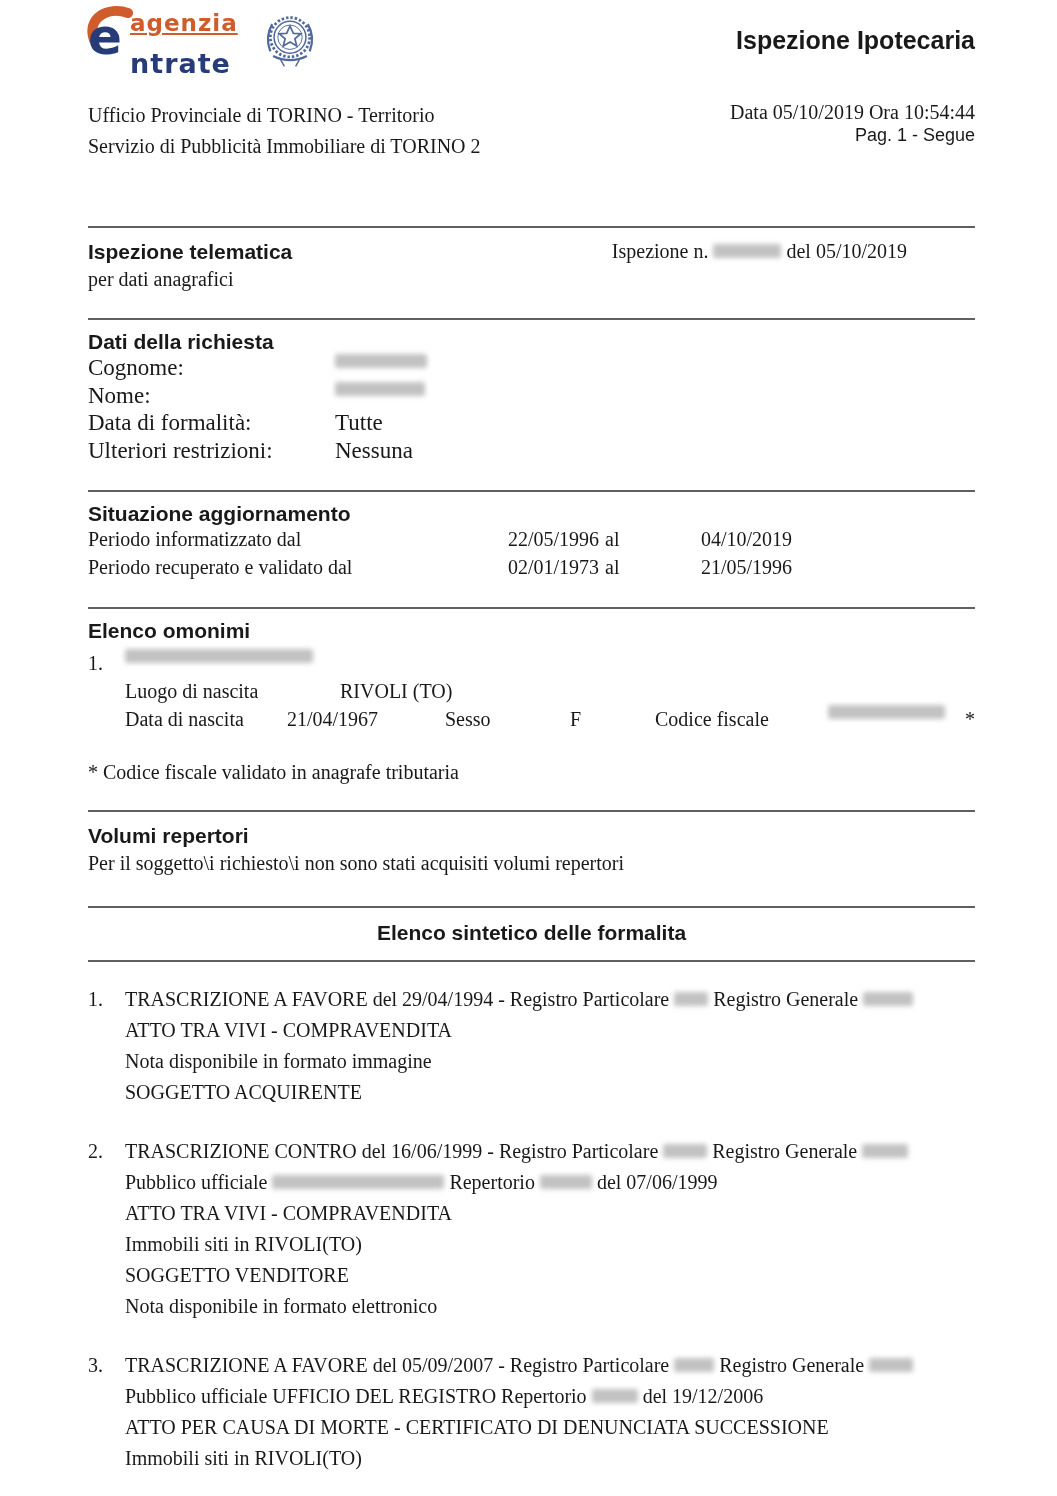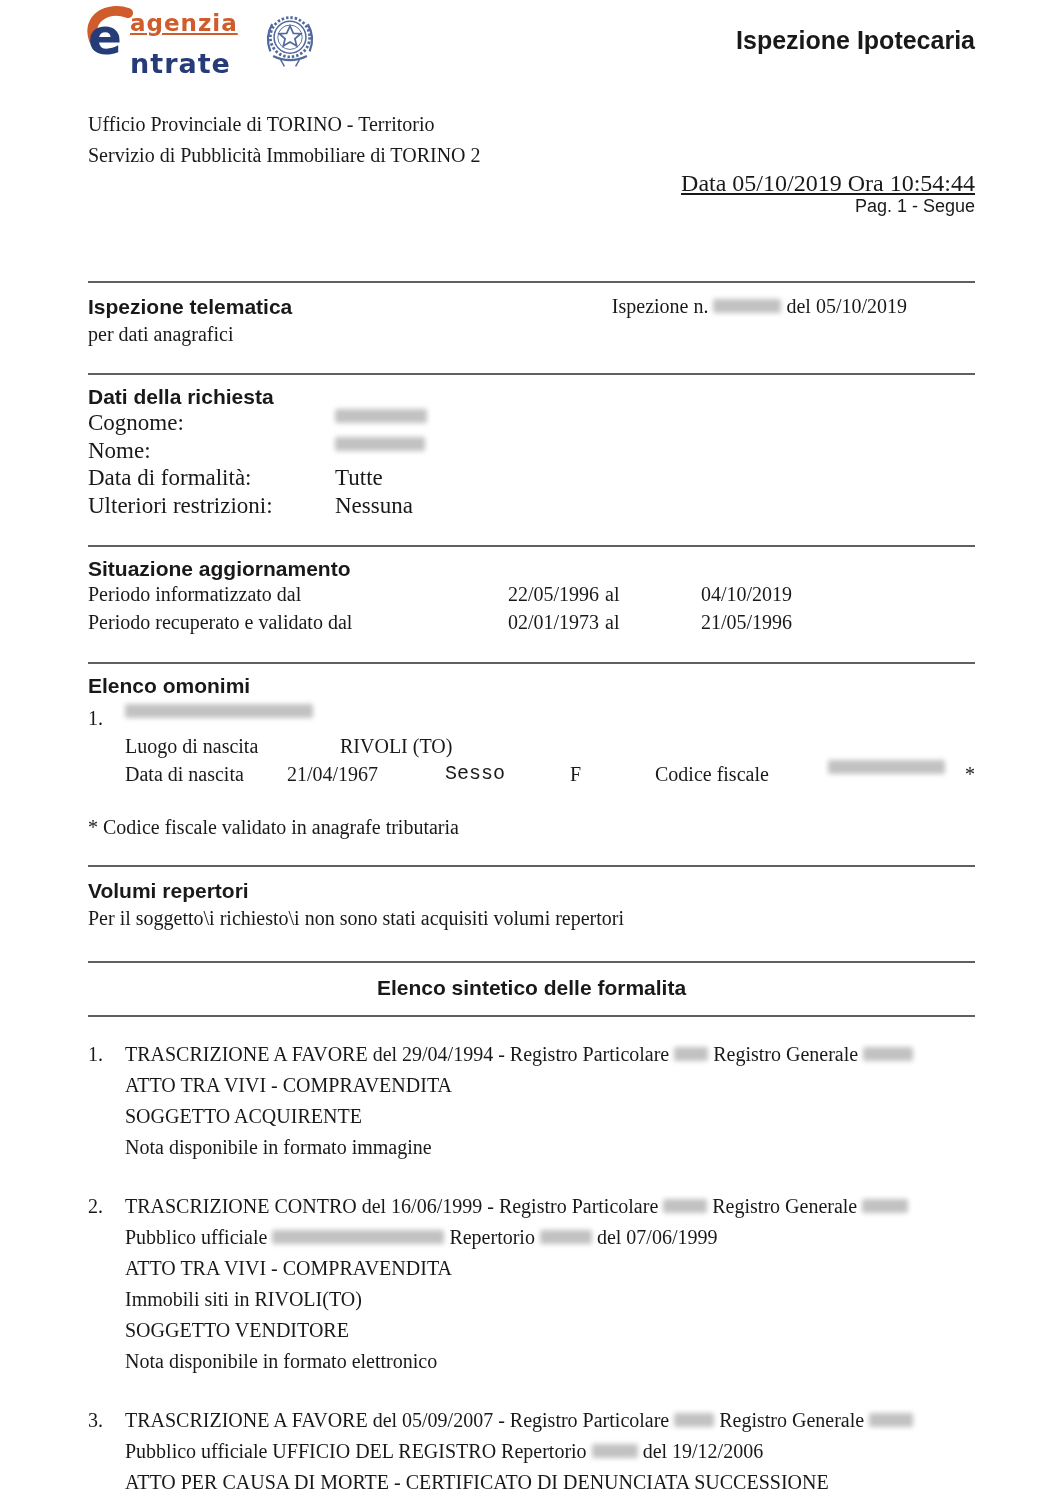--- a/index.html
+++ b/index.html
@@ -9,24 +9,24 @@
   
   .header-top{display:flex;justify-content:space-between;align-items:flex-start;}
   .logo{position:relative;width:240px;height:62px;}
   .logo .big-e{position:absolute;left:0;top:2px;font-family:"DejaVu Sans",sans-serif;font-weight:bold;font-size:50px;line-height:50px;}
   .logo .word-top{position:absolute;left:42px;top:0px;font-family:"DejaVu Sans",sans-serif;font-weight:bold;font-size:23px;letter-spacing:1px;text-decoration:underline;}
   .logo .word-bottom{position:absolute;left:42px;top:26px;font-family:"DejaVu Sans",sans-serif;font-weight:bold;font-size:27px;letter-spacing:1px;margin-top:12px;}
   .logo .swoosh{position:absolute;left:-4px;top:-6px;}
   .logo .emblem{position:absolute;left:172px;top:0px;}
   .doc-title{font-family:"Liberation Sans",sans-serif;font-weight:bold;font-size:25px;margin-top:16px;}
 
-  .header-sub{display:flex;justify-content:space-between;margin-top:37px;flex-direction:column;}
+  .header-sub{display:flex;justify-content:space-between;margin-top:28px;}
   .office div{font-size:20px;line-height:31px;}
   .headinfo{text-align:right;}
-  .headinfo .dateline{font-size:24px;line-height:24px;text-decoration:underline;}
+  .headinfo .dateline{font-size:20px;line-height:24px;}
   .headinfo .pagline{font-family:"Liberation Sans",sans-serif;font-size:18px;line-height:22px;}
 
   
   .rule{border:none;border-top:2px solid #606060;margin:0;}
   .h-sans{font-family:"Liberation Sans",sans-serif;font-weight:bold;font-size:21px;}
   .serif{font-size:20px;}
 
   
   .redacted{display:inline-block;height:14px;background:#c2c2c2;border-radius:2px;filter:blur(2.5px);vertical-align:baseline;}
 
@@ -47,21 +47,21 @@
   .sit-from{width:97px;flex:none;}
   .sit-al{width:96px;flex:none;}
 
   
   .om-name-row{display:flex;font-size:20px;line-height:28px;margin-top:6px;}
   .om-num{width:37px;flex:none;}
   .om-ind{margin-left:37px;font-size:20px;line-height:28px;display:flex;}
   .c-l1{width:215px;flex:none;}
   .c-d1{width:162px;flex:none;}
   .c-d2{width:158px;flex:none;}
-  .c-d3{width:125px;flex:none;font-family:Liberation Mono, monospace;}
+  .c-d3{width:125px;flex:none;}
   .c-d4{width:85px;flex:none;}
   .c-d5{width:173px;flex:none;}
 
   .cf-note{font-size:20px;margin-top:28px;}
 
   
   .center-head{text-align:center;padding:13px 0 15px 0;}
   .entries{margin-top:22px;}
   .entry{display:flex;margin-bottom:28px;}
   .entry-num{width:37px;flex:none;font-size:20px;line-height:31px;}
@@ -186,22 +186,22 @@
   <hr class="rule" style="margin-top:28px">
   <div class="h-sans center-head">Elenco sintetico delle formalita</div>
   <hr class="rule">
 
   <div class="entries" id="entries">
       <div class="entry">
         <span class="entry-num">1.</span>
         <div class="entry-lines">
           <div class="line"><span>TRASCRIZIONE A FAVORE del 29/04/1994 - Registro Particolare </span><span class="redacted" style="width: 34px;"></span><span> Registro Generale </span><span class="redacted" style="width: 50px;"></span></div>
           <div class="line"><span>ATTO TRA VIVI - COMPRAVENDITA</span></div>
+          <div class="line"><span>Nota disponibile in formato immagine</span></div>
           <div class="line"><span>SOGGETTO ACQUIRENTE</span></div>
-          <div class="line"><span>Nota disponibile in formato immagine</span></div>
         </div>
       </div>
       <div class="entry">
         <span class="entry-num">2.</span>
         <div class="entry-lines">
           <div class="line"><span>TRASCRIZIONE CONTRO del 16/06/1999 - Registro Particolare </span><span class="redacted" style="width: 44px;"></span><span> Registro Generale </span><span class="redacted" style="width: 46px;"></span></div>
           <div class="line"><span>Pubblico ufficiale </span><span class="redacted" style="width: 172px;"></span><span> Repertorio </span><span class="redacted" style="width: 52px;"></span><span> del 07/06/1999</span></div>
           <div class="line"><span>ATTO TRA VIVI - COMPRAVENDITA</span></div>
           <div class="line"><span>Immobili siti in RIVOLI(TO)</span></div>
           <div class="line"><span>SOGGETTO VENDITORE</span></div>

